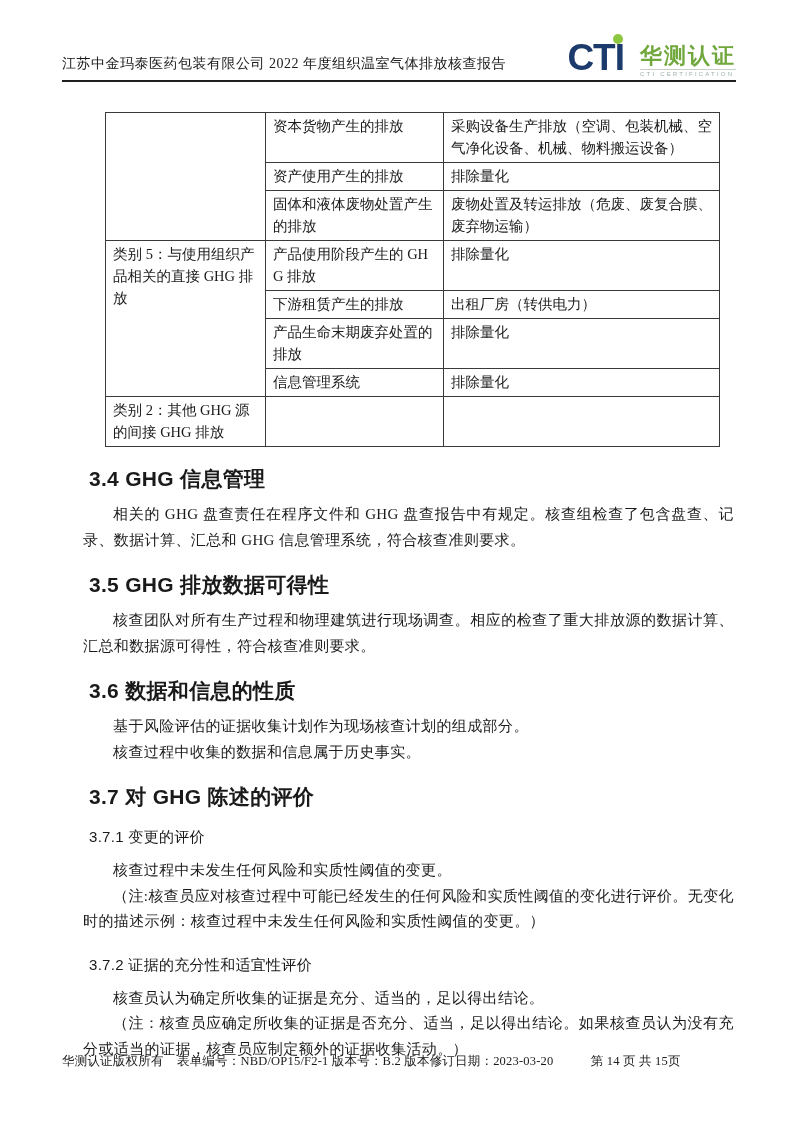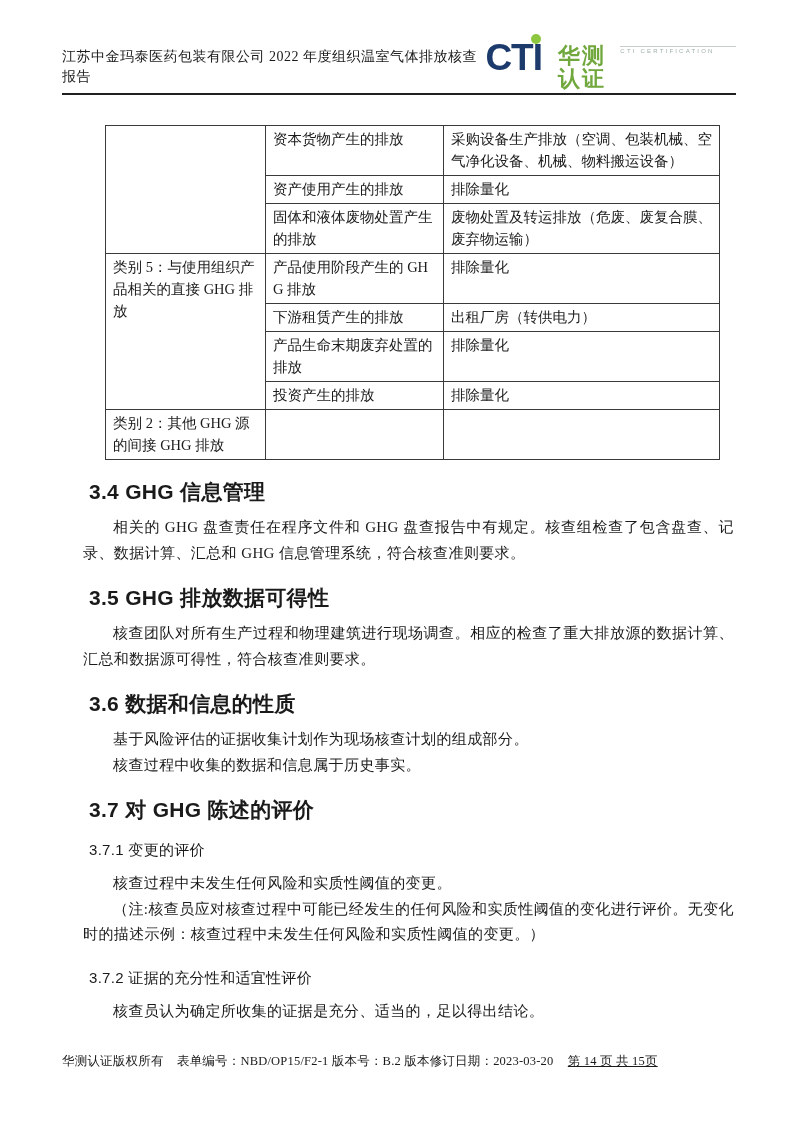--- a/index.html
+++ b/index.html
@@ -40,21 +40,21 @@
     font-size:37px;
     line-height:36px;
     letter-spacing:-1px;
   }
   .cti-dot{
     position:absolute;
     top:-6px;right:1px;
     width:10px;height:10px;
     border-radius:50%;
   }
-  .logo-right{display:flex;flex-direction:row;align-items:flex-start;padding-top:4px;}
+  .logo-right{display:flex;flex-direction:column;align-items:flex-start;padding-top:4px;}
   .logo-cn{
     font-family:"Liberation Sans","DejaVu Sans",sans-serif;
     font-weight:700;
     font-size:22px;
     line-height:23px;
     letter-spacing:2px;
   }
   .logo-en{
     font-family:"Liberation Sans","DejaVu Sans",sans-serif;
     font-size:6px;
@@ -115,21 +115,21 @@
   .footer{
     position:absolute;
     left:62px;right:58px;
     bottom:54px;
     font-size:12.5px;
     line-height:16px;
     white-space:nowrap;
     letter-spacing:.2px;
   }
   .footer .f-copyright{margin-right:10px;}
-  .footer .f-page{margin-left:11px;text-decoration:underline;}
+  .footer .f-page{margin-left:34px;}
 </style>
 </head>
 <body>
 
 <div class="page">
 
   <div class="header">
     <div class="header-title">江苏中金玛泰医药包装有限公司 2022 年度组织温室气体排放核查报告</div>
     <div class="logo">
       <div class="logo-cti" style="color: rgb(28, 58, 107);">
@@ -172,21 +172,21 @@
           </tr>
           <tr>
             <td>下游租赁产生的排放</td>
             <td>出租厂房（转供电力）</td>
           </tr>
           <tr>
             <td>产品生命末期废弃处置的排放</td>
             <td>排除量化</td>
           </tr>
           <tr>
-            <td>投资产生的排放</td>
+            <td>信息管理系统</td>
             <td>排除量化</td>
           </tr>
           <tr>
             <td class="cat-cell" rowspan="1">类别 2：其他 GHG 源的间接 GHG 排放</td>
             <td></td>
             <td></td>
           </tr>
         </tbody>
     </table>
 
@@ -197,20 +197,21 @@
         <p class="para">核查团队对所有生产过程和物理建筑进行现场调查。相应的检查了重大排放源的数据计算、汇总和数据源可得性，符合核查准则要求。</p>
         <div class="sec-heading">3.6  数据和信息的性质</div>
         <p class="para">基于风险评估的证据收集计划作为现场核查计划的组成部分。</p>
         <p class="para">核查过程中收集的数据和信息属于历史事实。</p>
         <div class="sec-heading">3.7  对 GHG 陈述的评价</div>
         <div class="sec-subheading">3.7.1  变更的评价</div>
         <p class="para">核查过程中未发生任何风险和实质性阈值的变更。</p>
         <p class="para">（注:核查员应对核查过程中可能已经发生的任何风险和实质性阈值的变化进行评价。无变化时的描述示例：核查过程中未发生任何风险和实质性阈值的变更。）</p>
         <div class="sec-subheading">3.7.2  证据的充分性和适宜性评价</div>
         <p class="para">核查员认为确定所收集的证据是充分、适当的，足以得出结论。</p>
+        <p class="para">（注：核查员应确定所收集的证据是否充分、适当，足以得出结论。如果核查员认为没有充分或适当的证据，核查员应制定额外的证据收集活动。）</p>
       </div>
 
   </div>
 
   <div class="footer">
     <span class="f-copyright">华测认证版权所有</span>
     <span class="f-form">表单编号：NBD/OP15/F2-1 版本号：B.2 版本修订日期：2023-03-20</span>
     <span class="f-page">第 14 页 共 15页</span>
   </div>
 

